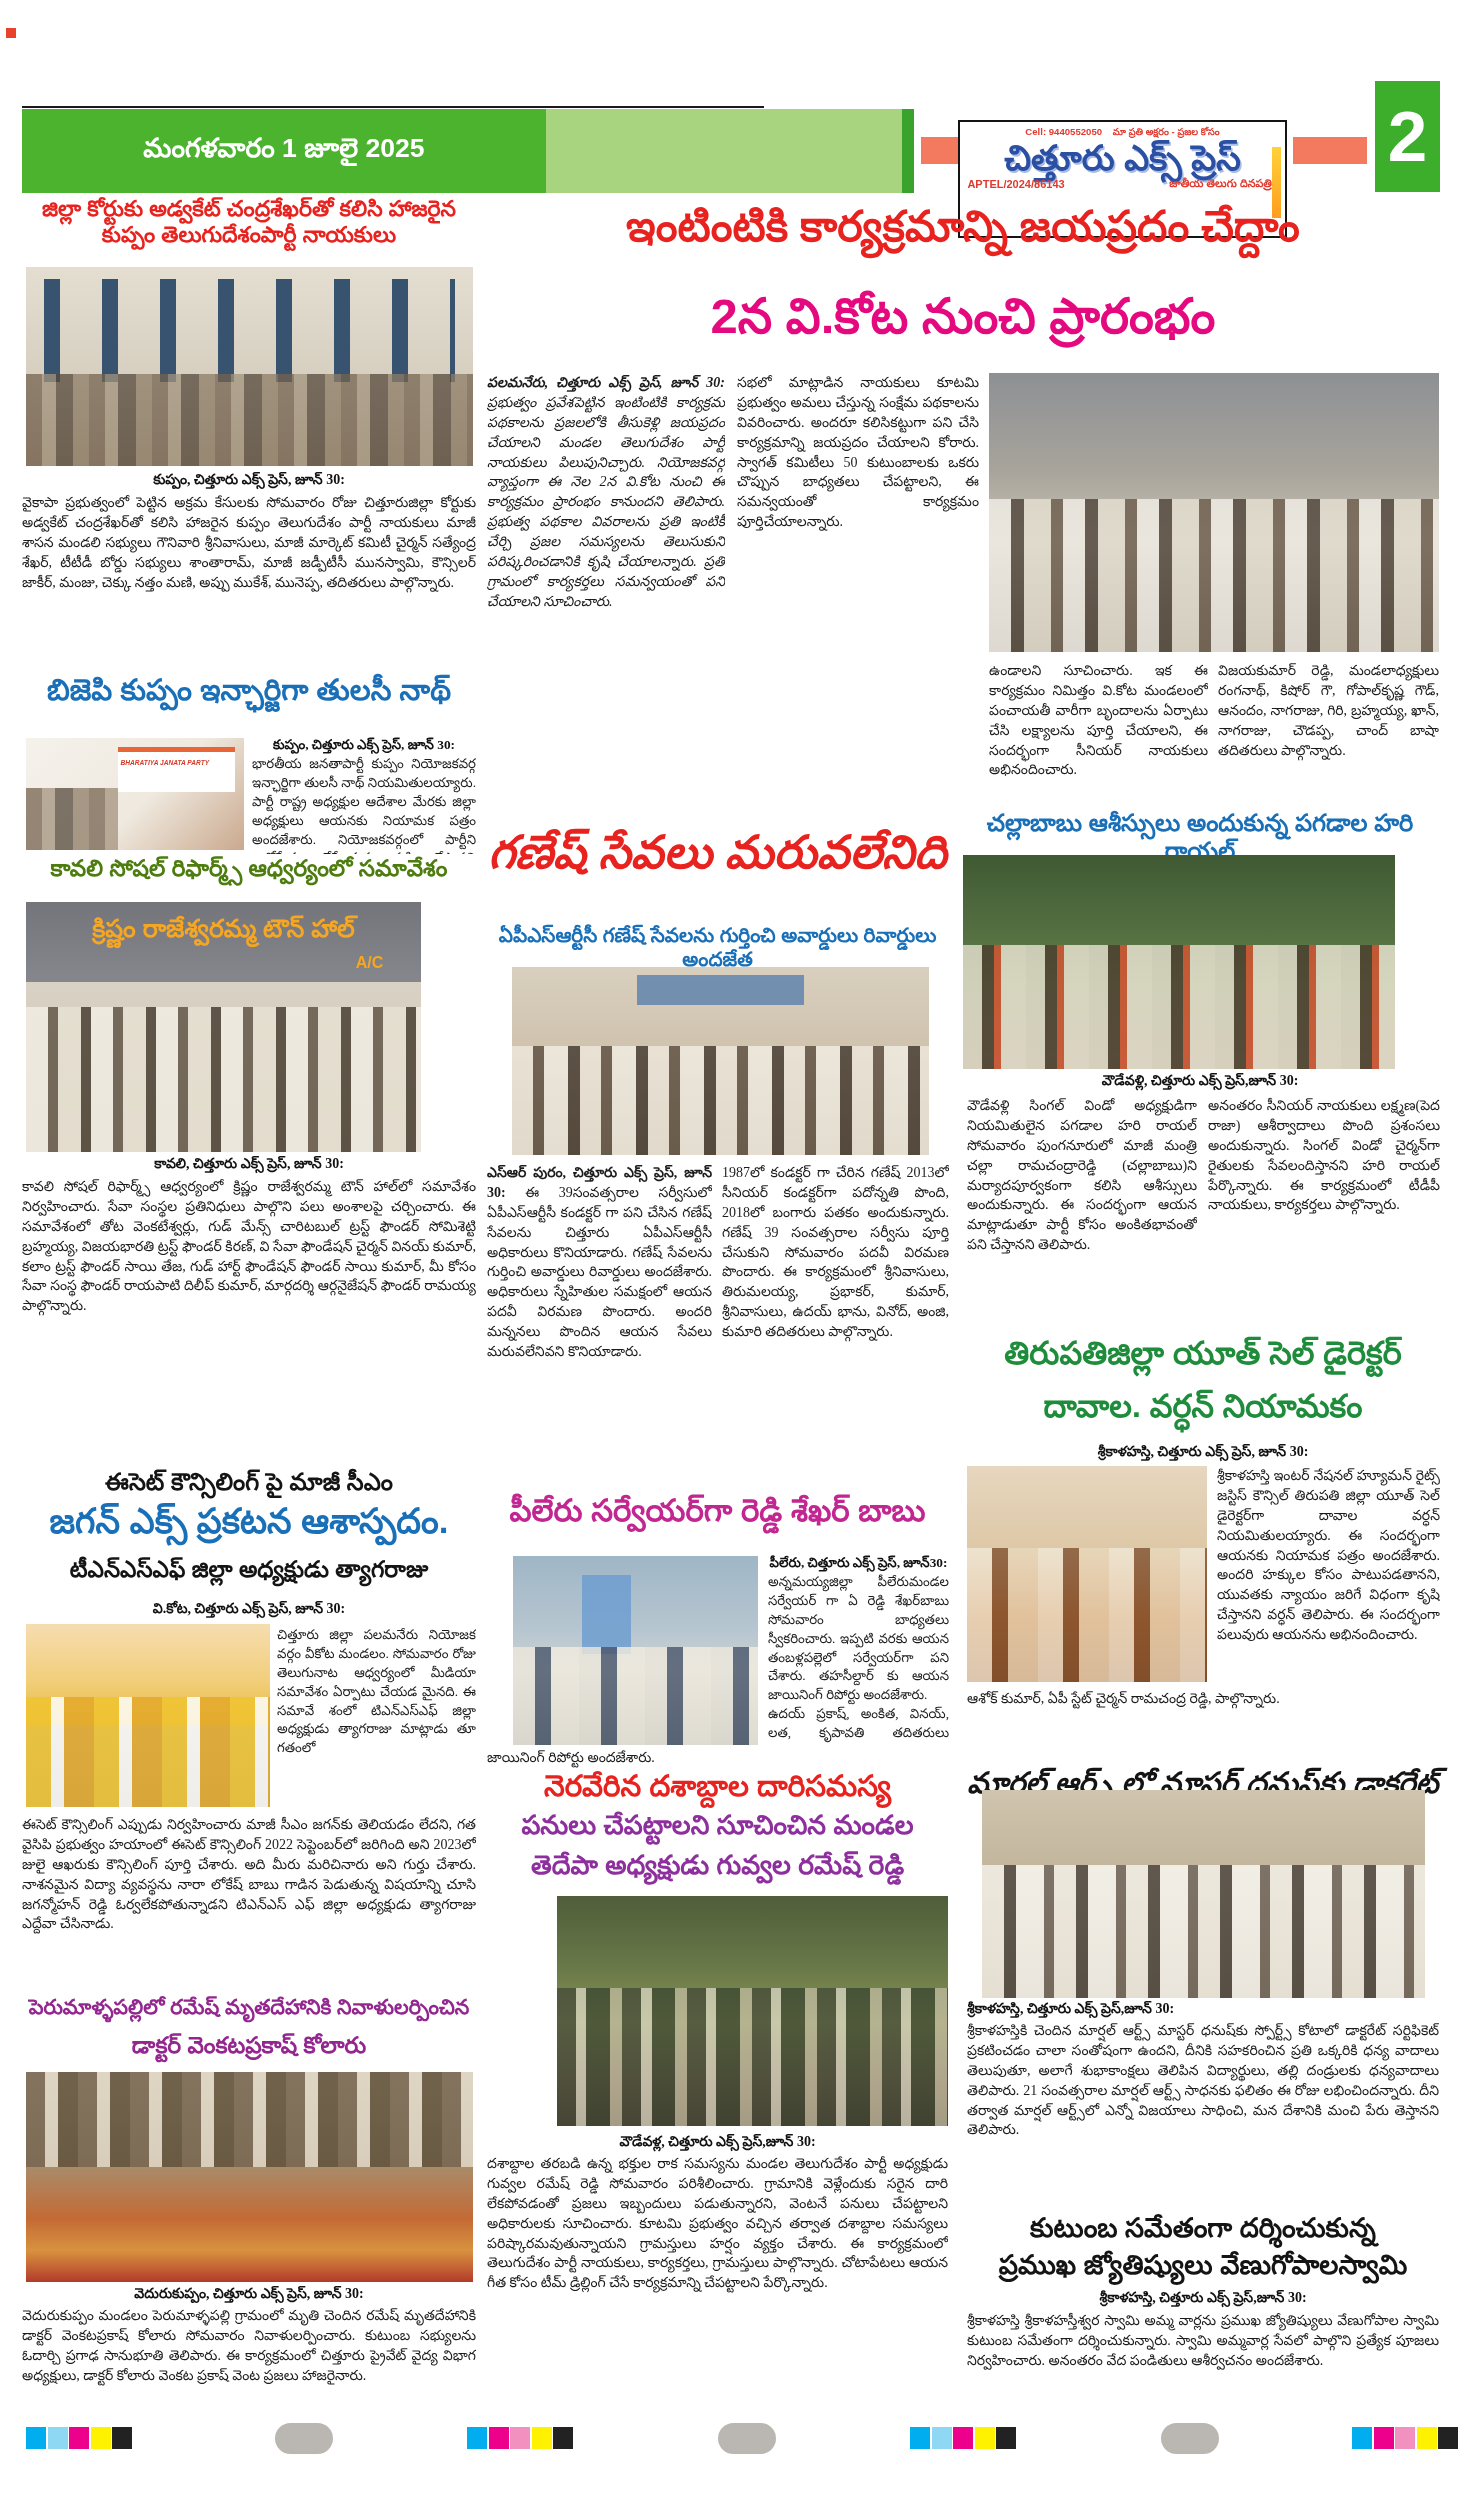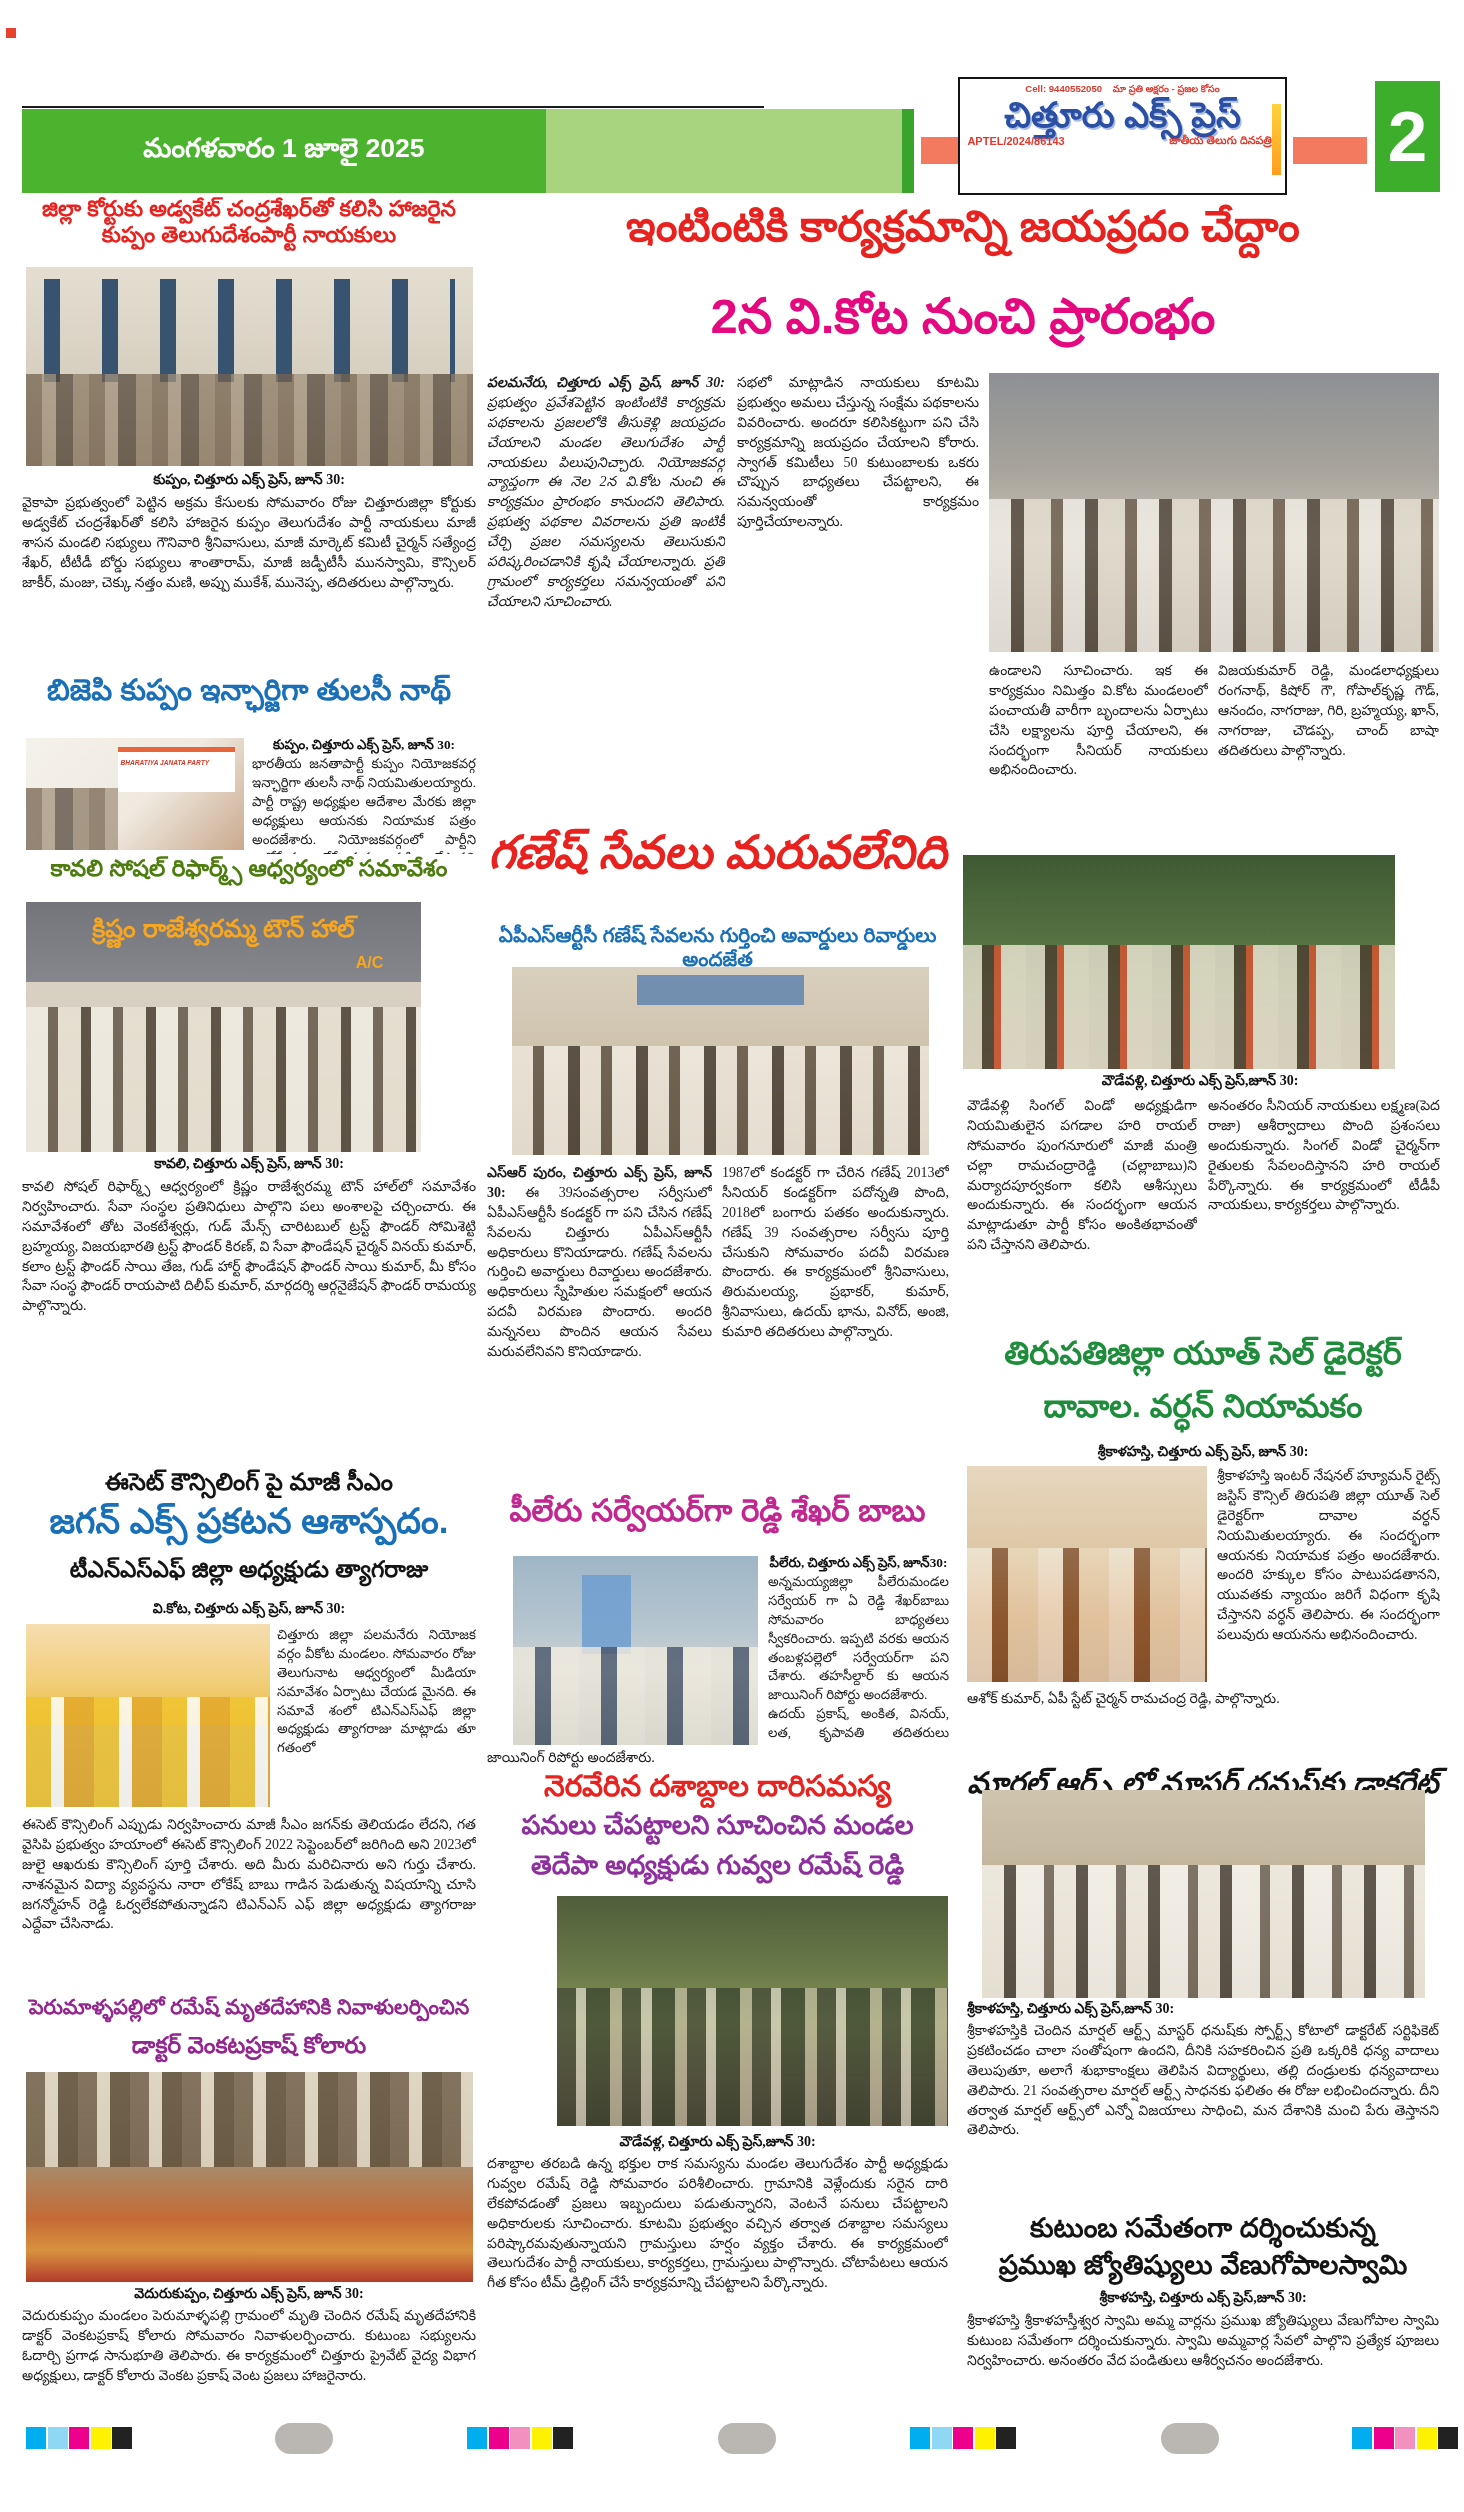--- a/index.html
+++ b/index.html
@@ -12,21 +12,21 @@
   .dl{font-weight:bold;text-align:center;font-size:14px;color:#111;font-family:"Liberation Serif",serif;}
   .dl-inline{font-weight:bold;}
   .photo{position:absolute;overflow:hidden;}
   .crowd{position:absolute;left:0;right:0;bottom:0;height:46%;
          background:repeating-linear-gradient(90deg,#75624f 0 16px,#a3937d 16px 29.5px,#55483b 29.5px 47px,#8d7c66 47px 63px);
          opacity:.75;}
   .windows{position:absolute;left:4%;right:4%;top:6%;height:52%;
            background:repeating-linear-gradient(90deg,#37536f 0 16px,rgba(0,0,0,0) 16px 58px);}
   .datebox{background:#4cb32e;display:flex;align-items:center;justify-content:center;}
   .datebox span{color:#fff;font-weight:bold;font-size:26.6px;}
-  .masthead{background:#fff;border:2.2px solid #141414;box-sizing:border-box;}
+  .masthead{background:#fff;border:2.2px solid #141414;box-sizing:border-box;margin-top:43px;}
   .m-top{color:#e03a2f;font-size:9.6px;font-weight:bold;text-align:center;margin-top:3.7px;white-space:nowrap;}
   .m-title{color:#2b4fa2;font-size:35px;font-weight:bold;text-align:center;line-height:1.02;
            text-shadow:1.5px 1.5px 0 #a8bce6;}
   .m-bottom{display:flex;justify-content:space-between;align-items:center;padding:0 7.4px;
             color:#e03a2f;font-weight:bold;font-size:11px;margin-top:1.5px;}
   .m-yellow{position:absolute;right:4.4px;top:25px;width:8.9px;height:71px;
             background:linear-gradient(180deg,#ffd23a,#ff9d1f);}
   .pagenum{background:#3dae2b;display:flex;align-items:center;justify-content:center;}
   .pagenum span{color:#ffffff;font-weight:bold;font-size:71px;}
   .mark-sq{display:inline-block;width:20px;height:22px;margin-right:1.5px;vertical-align:top;}
@@ -176,20 +176,21 @@
   <div class="abs hl" style="left:487px;top:1810px;width:461px;font-size:26.6px;color:#8e2f9e;">పనులు చేపట్టాలని సూచించిన మండల</div>
   <div class="abs hl" style="left:487px;top:1850px;width:461px;font-size:26.6px;color:#8e2f9e;">తెదేపా అధ్యక్షుడు  గువ్వల రమేష్ రెడ్డి</div>
 
   <div class="photo" style="left:557px;top:1896px;width:391px;height:230px;background:linear-gradient(180deg,#4f5d3a 0%,#6d7c4a 35%,#8a9457 55%,#7a6f4e 80%,#5d5138 100%);">
     <div class="crowd" style="height:60%;background:repeating-linear-gradient(90deg,#3a3f33 0 19px,#e9e4d6 19px 29.5px,#2f3a2a 29.5px 53px,#cbc3ad 53px 65px);opacity:.65;"></div>
   </div>
 
   <div class="abs dl" style="left:487px;top:2134px;width:461px;">వౌడేవళ్ల, చిత్తూరు ఎక్స్ ప్రెస్,జూన్ 30:</div>
   <div class="abs bt" style="left:487px;top:2154px;width:461px;height:260px;">దశాబ్దాల తరబడి ఉన్న భక్తుల రాక సమస్యను మండల తెలుగుదేశం పార్టీ అధ్యక్షుడు గువ్వల రమేష్ రెడ్డి సోమవారం పరిశీలించారు. గ్రామానికి వెళ్లేందుకు సరైన దారి లేకపోవడంతో ప్రజలు ఇబ్బందులు పడుతున్నారని, వెంటనే పనులు చేపట్టాలని అధికారులకు సూచించారు. కూటమి ప్రభుత్వం వచ్చిన తర్వాత దశాబ్దాల సమస్యలు పరిష్కారమవుతున్నాయని గ్రామస్తులు హర్షం వ్యక్తం చేశారు. ఈ కార్యక్రమంలో తెలుగుదేశం పార్టీ నాయకులు, కార్యకర్తలు, గ్రామస్తులు పాల్గొన్నారు. చోటాపేటలు ఆయన గీత కోసం టీమ్ డ్రిల్లింగ్ చేసే కార్యక్రమాన్ని చేపట్టాలని పేర్కొన్నారు.</div>
 
+  <div class="abs hl" style="left:960px;top:809px;width:480px;font-size:24px;color:#1a70b8;">చల్లాబాబు ఆశీస్సులు అందుకున్న పగడాల హరి రాయల్</div>
 
   <div class="photo" style="left:963px;top:855px;width:432px;height:214px;background:linear-gradient(180deg,#3f5a33 0%,#567243 40%,#6f8653 60%,#8c8368 100%);">
     <div class="crowd" style="height:58%;background:repeating-linear-gradient(90deg,#e8e2d2 0 19px,#4a3c2e 19px 31px,#d8512f 31px 38px,#efe8d8 38px 63px);opacity:.8;"></div>
   </div>
 
   <div class="abs dl" style="left:960px;top:1073px;width:480px;">వౌడేవళ్లి, చిత్తూరు ఎక్స్ ప్రెస్,జూన్ 30:</div>
   <div class="abs bt" style="left:967px;top:1096px;width:230px;height:230px;">వౌడేవళ్లి సింగల్ విండో అధ్యక్షుడిగా నియమితులైన పగడాల హరి రాయల్ సోమవారం పుంగనూరులో మాజీ మంత్రి చల్లా రామచంద్రారెడ్డి (చల్లాబాబు)ని మర్యాదపూర్వకంగా కలిసి ఆశీస్సులు అందుకున్నారు. ఈ సందర్భంగా ఆయన మాట్లాడుతూ పార్టీ కోసం అంకితభావంతో పని చేస్తానని తెలిపారు.</div>
   <div class="abs bt" style="left:1208px;top:1096px;width:232px;height:230px;">అనంతరం సీనియర్ నాయకులు లక్ష్మణ(పెద రాజా) ఆశీర్వాదాలు పొంది ప్రశంసలు అందుకున్నారు. సింగల్ విండో చైర్మన్‌గా రైతులకు సేవలందిస్తానని హరి రాయల్ పేర్కొన్నారు. ఈ కార్యక్రమంలో టీడీపీ నాయకులు, కార్యకర్తలు పాల్గొన్నారు.</div>
 
   <div class="abs hl" style="left:967px;top:1335px;width:472px;font-size:32px;color:#1e8c3a;">తిరుపతిజిల్లా యూత్ సెల్ డైరెక్టర్</div>

